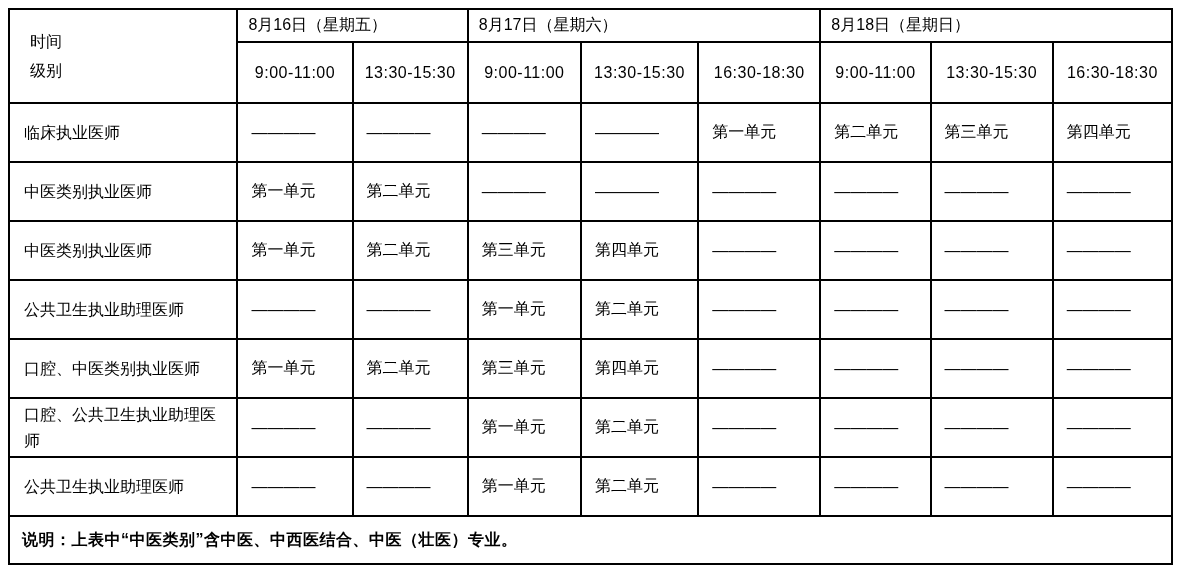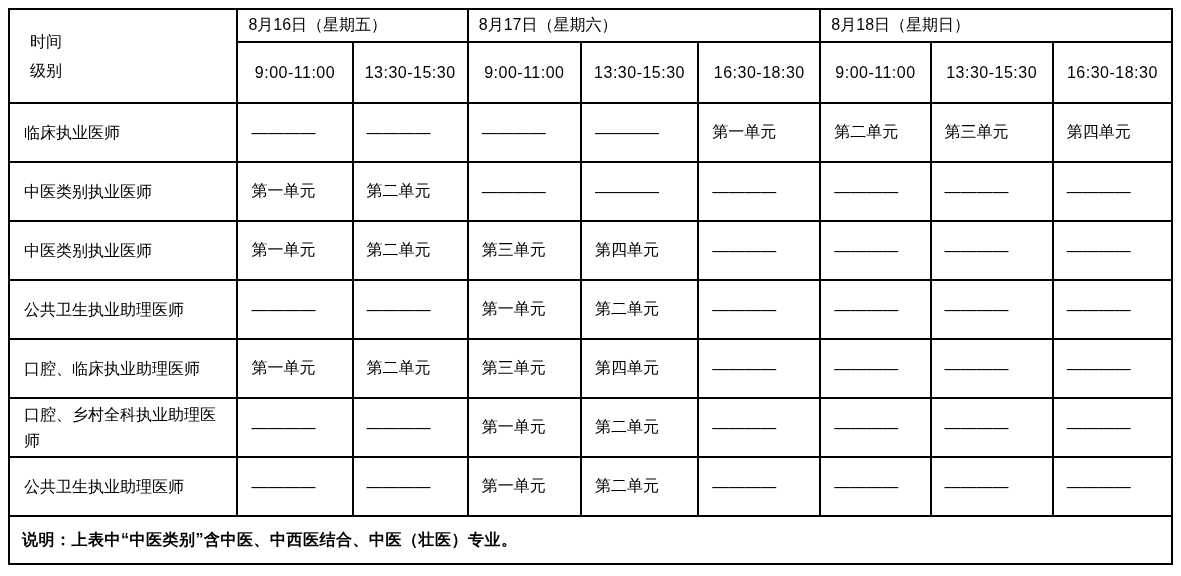--- a/index.html
+++ b/index.html
@@ -144,33 +144,33 @@
         <td class="value-cell">————</td>
         <td class="value-cell">第一单元</td>
         <td class="value-cell">第二单元</td>
         <td class="value-cell">————</td>
         <td class="value-cell">————</td>
         <td class="value-cell">————</td>
         <td class="value-cell">————</td>
       </tr>
 
       <tr class="data-row">
-        <td class="label-cell">口腔、临床执业助理医师</td>
+        <td class="label-cell">口腔、中医类别执业医师</td>
         <td class="value-cell">第一单元</td>
         <td class="value-cell">第二单元</td>
         <td class="value-cell">第三单元</td>
         <td class="value-cell">第四单元</td>
         <td class="value-cell">————</td>
         <td class="value-cell">————</td>
         <td class="value-cell">————</td>
         <td class="value-cell">————</td>
       </tr>
 
       <tr class="data-row">
-        <td class="label-cell">口腔、乡村全科执业助理医师</td>
+        <td class="label-cell">口腔、公共卫生执业助理医师</td>
         <td class="value-cell">————</td>
         <td class="value-cell">————</td>
         <td class="value-cell">第一单元</td>
         <td class="value-cell">第二单元</td>
         <td class="value-cell">————</td>
         <td class="value-cell">————</td>
         <td class="value-cell">————</td>
         <td class="value-cell">————</td>
       </tr>
 

